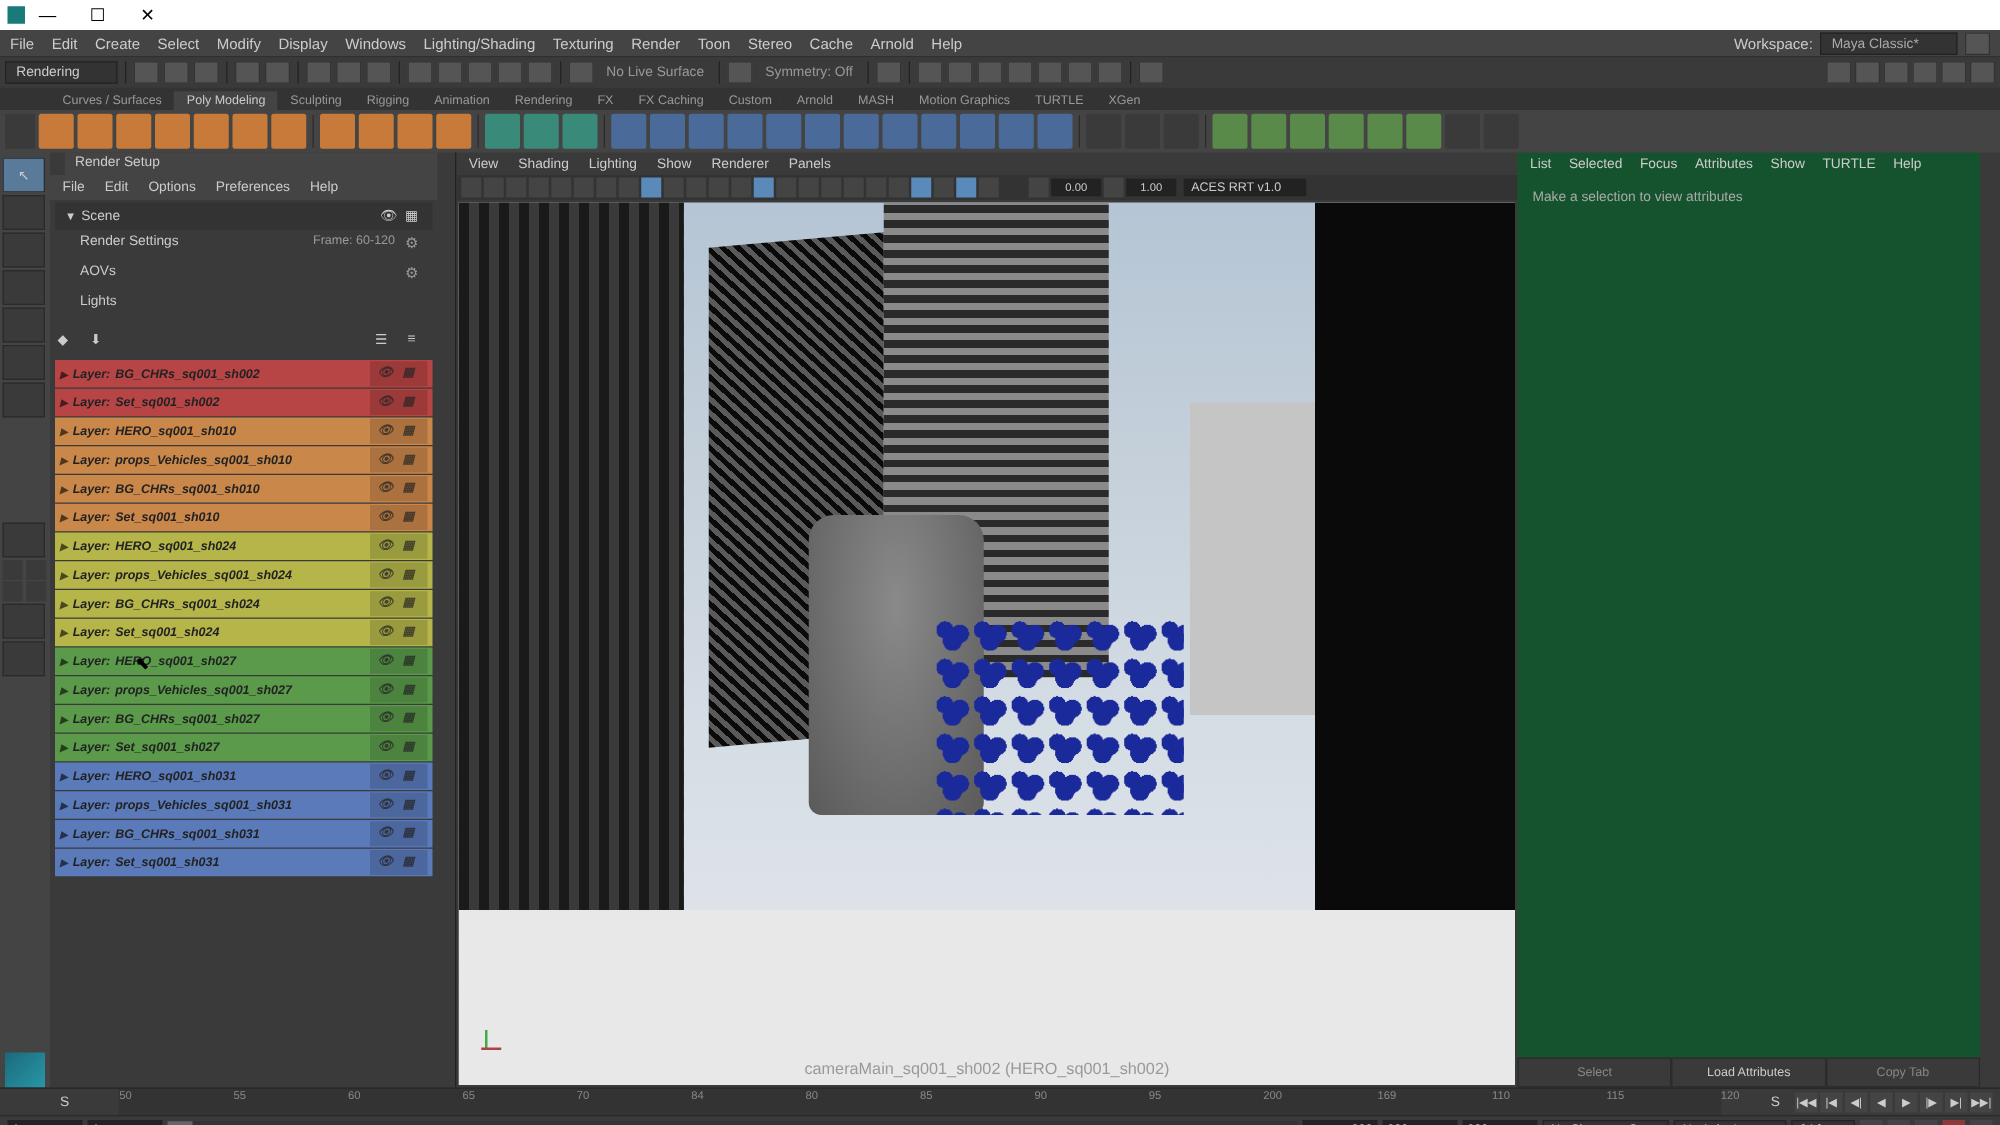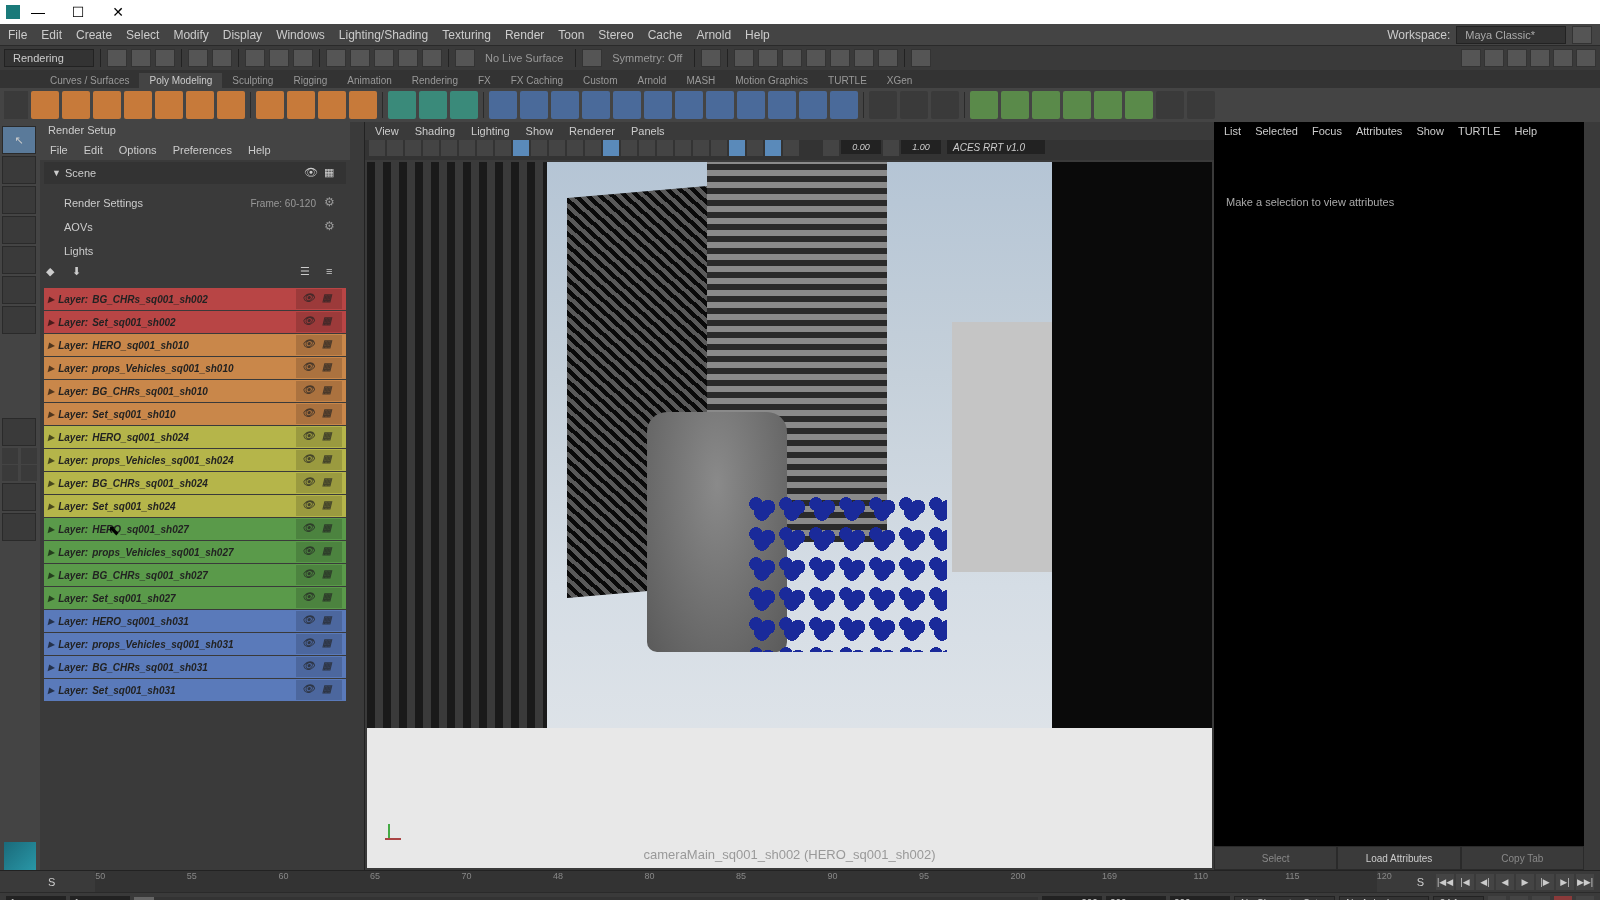--- a/index.html
+++ b/index.html
@@ -48,28 +48,28 @@
 
 .left-tools { width: 40px; background: #444; display: flex; flex-direction: column; padding: 4px 2px; gap: 2px; }
 .tool-btn { width: 34px; height: 28px; background: #3a3a3a; border: 1px solid #2a2a2a; display: flex; align-items: center; justify-content: center; }
 .tool-btn.active { background: #5a7a9a; }
 .tool-spacer2 { height: 80px; }
 .tool-small-grid { display: grid; grid-template-columns: 1fr 1fr; gap: 1px; }
 .tool-small { width: 16px; height: 16px; background: #3a3a3a; }
 
 
 .render-setup { width: 310px; background: #3a3a3a; display: flex; flex-direction: column; }
-.rs-title { height: 18px; background: #444; color: #ccc; font-size: 11px; padding: 2px 8px; }
+.rs-title { height: 18px; background: #444; color: #ccc; font-size: 11px; padding: 2px 8px; margin-left: 12px; }
 .rs-menu { height: 20px; display: flex; align-items: center; gap: 16px; padding: 0 10px; background: #444; }
 .rs-menu span { font-size: 11px; color: #ccc; }
 .rs-scene { height: 22px; background: #333; display: flex; align-items: center; padding: 0 8px; margin: 2px 4px; }
 .rs-scene-arrow { margin-right: 4px; font-size: 9px; }
 .rs-scene-icons { margin-left: auto; display: flex; gap: 6px; }
 .rs-scene-icon { width: 14px; height: 14px; }
-.rs-row { height: 22px; background: #3a3a3a; display: flex; align-items: flex-end; padding: 0 8px 0 20px; margin: 1px 4px; font-size: 11px; }
+.rs-row { height: 22px; background: #3a3a3a; display: flex; align-items: flex-start; padding: 0 8px 0 20px; margin: 1px 4px; font-size: 11px; }
 .rs-row-right { margin-left: auto; font-size: 10px; color: #999; }
 .rs-gear { width: 14px; height: 14px; margin-left: 8px; font-size: 12px; color: #999; }
 .rs-toolbar { height: 24px; display: flex; align-items: center; padding: 0 6px; gap: 8px; margin-top: 4px; }
 .rs-tool-icon { width: 18px; height: 18px; }
 .rs-tool-right { margin-left: auto; display: flex; gap: 8px; }
 
 
 .rs-layers { flex: 1; overflow-y: auto; padding: 2px 4px; position: relative; }
 .rs-layer { height: 22px; display: flex; align-items: center; padding: 0 4px; margin-bottom: 1px; font-size: 10px; font-style: italic; font-weight: bold; color: #222; }
 .rs-layer-arrow { font-size: 8px; margin-right: 4px; color: rgba(0,0,0,0.6); }
@@ -80,42 +80,42 @@
 .c-orange { background: #c9874a; }
 .c-yellow { background: #b5b54a; }
 .c-green { background: #5a9a4a; }
 .c-blue { background: #5a7aba; }
 
 
 .viewport-area { flex: 1; display: flex; flex-direction: column; background: #3a3a3a; border-left: 1px solid #222; }
 .vp-tab-strip { width: 14px; background: #3a3a3a; }
 .vp-wrap { display: flex; flex: 1; }
 .vp-menu { height: 18px; display: flex; align-items: center; gap: 16px; padding: 0 10px; font-size: 11px; }
-.vp-toolbar { height: 20px; background: #333; display: flex; align-items: flex-start; padding: 0 4px; gap: 2px; font-style: italic; }
+.vp-toolbar { height: 20px; background: #333; display: flex; align-items: center; padding: 0 4px; gap: 2px; }
 .vp-tool { width: 16px; height: 16px; background: #444; }
 .vp-tool.on { background: #5a8aba; }
 .vp-num { width: 40px; height: 14px; background: #222; color: #ccc; font-size: 9px; text-align: center; line-height: 14px; }
 .vp-select { background: #222; color: #ccc; padding: 2px 20px 1px 6px; font-size: 10px; margin-left: 4px; }
 .viewport { flex: 1; background: linear-gradient(180deg, #b5c5d5 0%, #c5d0da 30%, #d5dde5 60%, #e5e8eb 100%); position: relative; overflow: hidden; margin: 2px; }
 .building { position: absolute; background: #2a2a2a; }
 .b1 { left: 0; top: 0; width: 180px; height: 100%; background: repeating-linear-gradient(90deg, #1a1a1a 0 8px, #3a3a3a 8px 16px), repeating-linear-gradient(0deg, #1a1a1a 0 10px, #4a4a4a 10px 20px); }
 .b2 { left: 200px; top: 30px; width: 140px; height: 400px; background: repeating-linear-gradient(45deg, #0a0a0a 0 4px, #5a5a5a 4px 8px); transform: skewY(-5deg); }
 .b3 { left: 340px; top: 0; width: 180px; height: 380px; background: repeating-linear-gradient(0deg, #2a2a2a 0 6px, #8a8a8a 6px 12px); }
 .b4 { right: 0; top: 0; width: 160px; height: 100%; background: #0a0a0a; }
 .b5 { right: 140px; top: 160px; width: 120px; height: 250px; background: #c5c5c5; }
 .robot { position: absolute; left: 280px; top: 250px; width: 140px; height: 240px; background: radial-gradient(ellipse at 50% 30%, #8a8a8a, #5a5a5a); border-radius: 20px 20px 10px 10px; }
 .tree { position: absolute; left: 380px; top: 330px; width: 200px; height: 160px; background: radial-gradient(circle, #1a2a9a 20%, transparent 20%), radial-gradient(circle at 30% 40%, #1a2a9a 25%, transparent 25%), radial-gradient(circle at 70% 50%, #1a2a9a 28%, transparent 28%), radial-gradient(circle at 50% 70%, #1a2a9a 30%, transparent 30%); background-size: 30px 30px; }
 .ground { position: absolute; bottom: 0; left: 0; right: 0; height: 140px; background: #e8e8e8; }
 .vp-camera-label { position: absolute; bottom: 6px; left: 50%; transform: translateX(-50%); color: #999; font-size: 13px; }
 .vp-axis { position: absolute; bottom: 20px; left: 10px; width: 24px; height: 24px; }
 .vp-axis::before { content: ''; position: absolute; width: 2px; height: 16px; background: #4a4; left: 11px; top: 0; }
 .vp-axis::after { content: ''; position: absolute; width: 16px; height: 2px; background: #a44; left: 8px; top: 14px; }
 
 
-.attr-panel { width: 370px; background: #000000; display: flex; flex-direction: column; gap: 44px; }
+.attr-panel { width: 370px; background: #14532d; display: flex; flex-direction: column; }
 .attr-menu { height: 18px; display: flex; align-items: center; gap: 14px; padding: 0 10px; font-size: 11px; }
 .attr-body { flex: 1; padding: 12px; font-size: 11px; color: #aaa; }
 .attr-bottom { height: 24px; display: flex; background: #3a3a3a; }
 .attr-btn { flex: 1; display: flex; align-items: center; justify-content: center; font-size: 10px; color: #888; border: 1px solid #2a2a2a; }
 .attr-btn.mid { color: #ccc; }
 .attr-tab-strip { width: 16px; background: #3a3a3a; }
 
 
 .timeline { height: 22px; background: #3a3a3a; display: flex; align-items: center; border-top: 1px solid #222; position: relative; }
 .time-ruler { flex: 1; height: 100%; position: relative; background: #333; margin: 0 40px 0 40px; }
@@ -590,21 +590,21 @@
 <div class="maya-logo"></div>
 
 <div class="timeline">
   <span style="margin-left:48px;color:#ccc">S</span>
   <div class="time-ruler" id="time-ruler">
       <span class="time-tick" style="left: 0%;">50</span>
       <span class="time-tick" style="left: 7.14286%;">55</span>
       <span class="time-tick" style="left: 14.2857%;">60</span>
       <span class="time-tick" style="left: 21.4286%;">65</span>
       <span class="time-tick" style="left: 28.5714%;">70</span>
-      <span class="time-tick" style="left: 35.7143%;">48</span>
+      <span class="time-tick" style="left: 35.7143%;">84</span>
       <span class="time-tick" style="left: 42.8571%;">80</span>
       <span class="time-tick" style="left: 50%;">85</span>
       <span class="time-tick" style="left: 57.1429%; text-align: right;">90</span>
       <span class="time-tick" style="left: 64.2857%;">95</span>
       <span class="time-tick" style="left: 71.4286%;">200</span>
       <span class="time-tick" style="left: 78.5714%;">169</span>
       <span class="time-tick" style="left: 85.7143%;">110</span>
       <span class="time-tick" style="left: 92.8571%;">115</span>
       <span class="time-tick" style="left: 100%;">120</span>
     </div>

